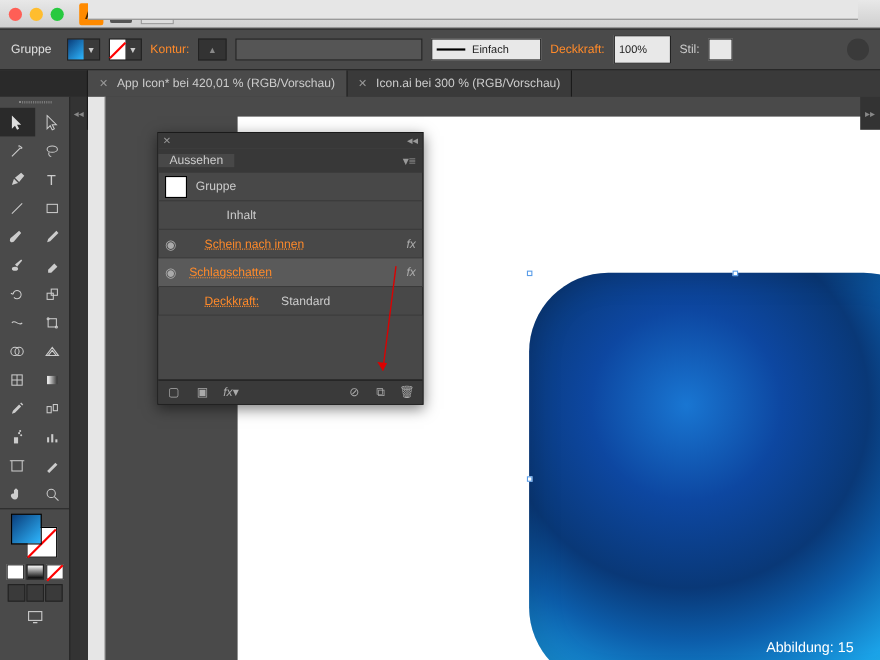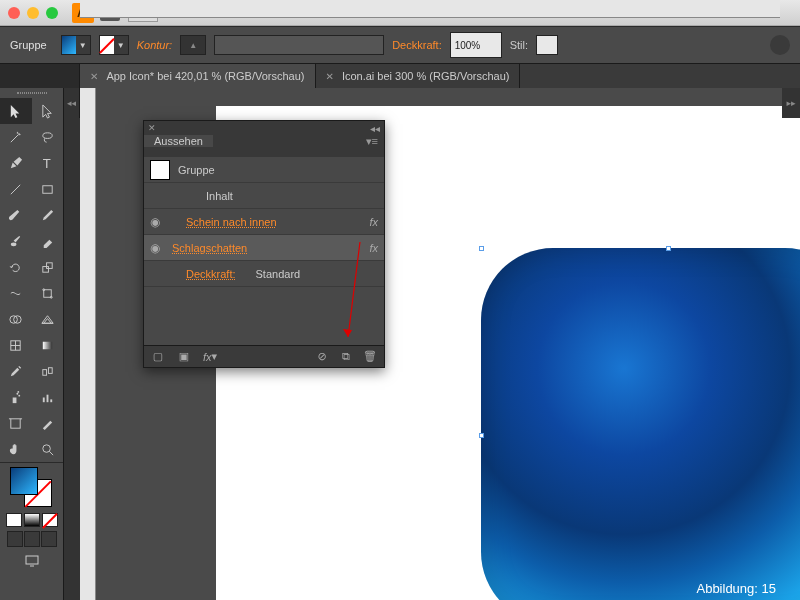--- a/index.html
+++ b/index.html
@@ -17,21 +17,21 @@
 .grid-icon span { width: 3px; height: 9px; background: #555; }
 
 .control-bar { height: 38px; background: #4a4a4a; border-top: 1px solid #2a2a2a; border-bottom: 1px solid #1a1a1a; display: flex; align-items: center; padding: 0 10px; gap: 8px; font-size: 11px; color: #ccc; }
 .ctrl-label { color: #e0e0e0; padding-right: 6px; }
 .ctrl-swatch { width: 30px; height: 20px; display: flex; align-items: center; background: #3a3a3a; border: 1px solid #222; }
 .ctrl-swatch .sw { width: 18px; height: 18px; }
 .ctrl-swatch .chev { font-size: 8px; color: #ccc; padding: 0 3px; }
 .grad-sw { background: linear-gradient(135deg, #0a3d7a, #2eb7ff); }
 .none-sw { background: #fff; position: relative; }
 .none-sw::after { content: ''; position: absolute; width: 140%; height: 2px; background: #ff0000; top: 50%; left: -20%; transform: rotate(-45deg); }
-.kontur-label { color: #ff8a2a; font-size: 11px; font-style: italic; }
+.kontur-label { color: #ff8a2a; font-size: 11px; }
 .pt-box { width: 26px; height: 20px; background: #333; border: 1px solid #222; display: flex; align-items: center; justify-content: center; }
 .long-box { width: 170px; height: 20px; background: #555; border: 1px solid #222; }
 .stroke-box { width: 100px; height: 20px; background: #e8e8e8; border: 1px solid #222; display: flex; align-items: center; padding: 0 4px; gap: 6px; color: #222; font-size: 10px; }
 .stroke-box .line { width: 26px; height: 2px; background: #000; }
 .opacity-box { width: 52px; height: 20px; background: #e8e8e8; border: 1px solid #222; display: flex; align-items: center; padding: 12px 4px; color: #222; font-size: 10px; }
 .stil-box { width: 22px; height: 20px; background: #e8e8e8; border: 1px solid #222; }
 .doc-icon { width: 20px; height: 20px; background: #3a3a3a; border-radius: 10px; }
 .deckkraft-label { color: #ff8a2a; font-size: 11px; }
 .stil-label { color: #ccc; font-size: 11px; }
 
@@ -67,21 +67,21 @@
 .dm { width: 16px; height: 16px; border: 1px solid #222; background: #3a3a3a; }
 .screen-mode { grid-column: 1/3; height: 24px; display: flex; align-items: center; justify-content: center; }
 
 .panel-tab { position: absolute; top: 88px; left: 64px; width: 16px; height: 30px; background: #333; border-right: 1px solid #1a1a1a; display: flex; align-items: center; justify-content: center; color: #888; font-size: 9px; }
 .panel-tab2 { position: absolute; top: 88px; right: 0; width: 18px; height: 30px; background: #333; display: flex; align-items: center; justify-content: center; color: #888; font-size: 9px; }
 
 .appearance-panel { position: absolute; top: 120px; left: 143px; width: 242px; background: #484848; border: 1px solid #1a1a1a; box-shadow: 0 4px 12px rgba(0,0,0,0.5); z-index: 100; }
 .panel-top { height: 14px; background: #383838; display: flex; align-items: center; justify-content: space-between; padding: 0 4px; }
 .panel-top .x { color: #999; font-size: 9px; }
 .panel-top .dots { color: #999; font-size: 10px; }
-.panel-tabs { height: 22px; background: #383838; display: flex; align-items: flex-start; }
+.panel-tabs { height: 22px; background: #383838; display: flex; align-items: center; }
 .panel-tabs .ptab { padding: 0 10px; display: flex; align-items: center; font-size: 11px; color: #ccc; background: #484848; }
 .panel-tabs .menu { margin-left: auto; padding: 0 6px; display: flex; align-items: center; color: #999; font-size: 11px; }
 .panel-body { }
 .ap-row { height: 26px; display: flex; align-items: center; padding: 0 6px; font-size: 11px; color: #ccc; border-bottom: 1px solid #3a3a3a; gap: 8px; }
 .ap-row.highlight { background: #5a5a5a; }
 .ap-thumb { width: 20px; height: 20px; background: #fff; border: 1px solid #000; }
 .ap-eye { width: 14px; color: #aaa; font-size: 12px; }
 .ap-link { color: #ff8a2a; text-decoration: underline dotted; }
 .ap-fx { margin-left: auto; font-style: italic; color: #aaa; font-size: 11px; }
 .ap-spacer { padding-left: 34px; }
@@ -120,20 +120,24 @@
     </div>
   <div class="ctrl-swatch">
       <div class="sw none-sw"></div>
       <span class="chev">▼</span>
     </div>
   <span class="kontur-label">Kontur:</span>
   <div class="pt-box">
       <span style="font-size:8px;color:#888">▲</span>
     </div>
   <div class="long-box"></div>
+  <div class="stroke-box">
+      <span class="line"></span>
+      <span>Einfach</span>
+    </div>
   <span class="deckkraft-label">Deckkraft:</span>
   <div class="opacity-box">
       <span>100%</span>
     </div>
   <span class="stil-label">Stil:</span>
   <div class="stil-box"></div>
   <div style="flex:1"></div>
   <div class="doc-icon"></div>
 </div>
 

